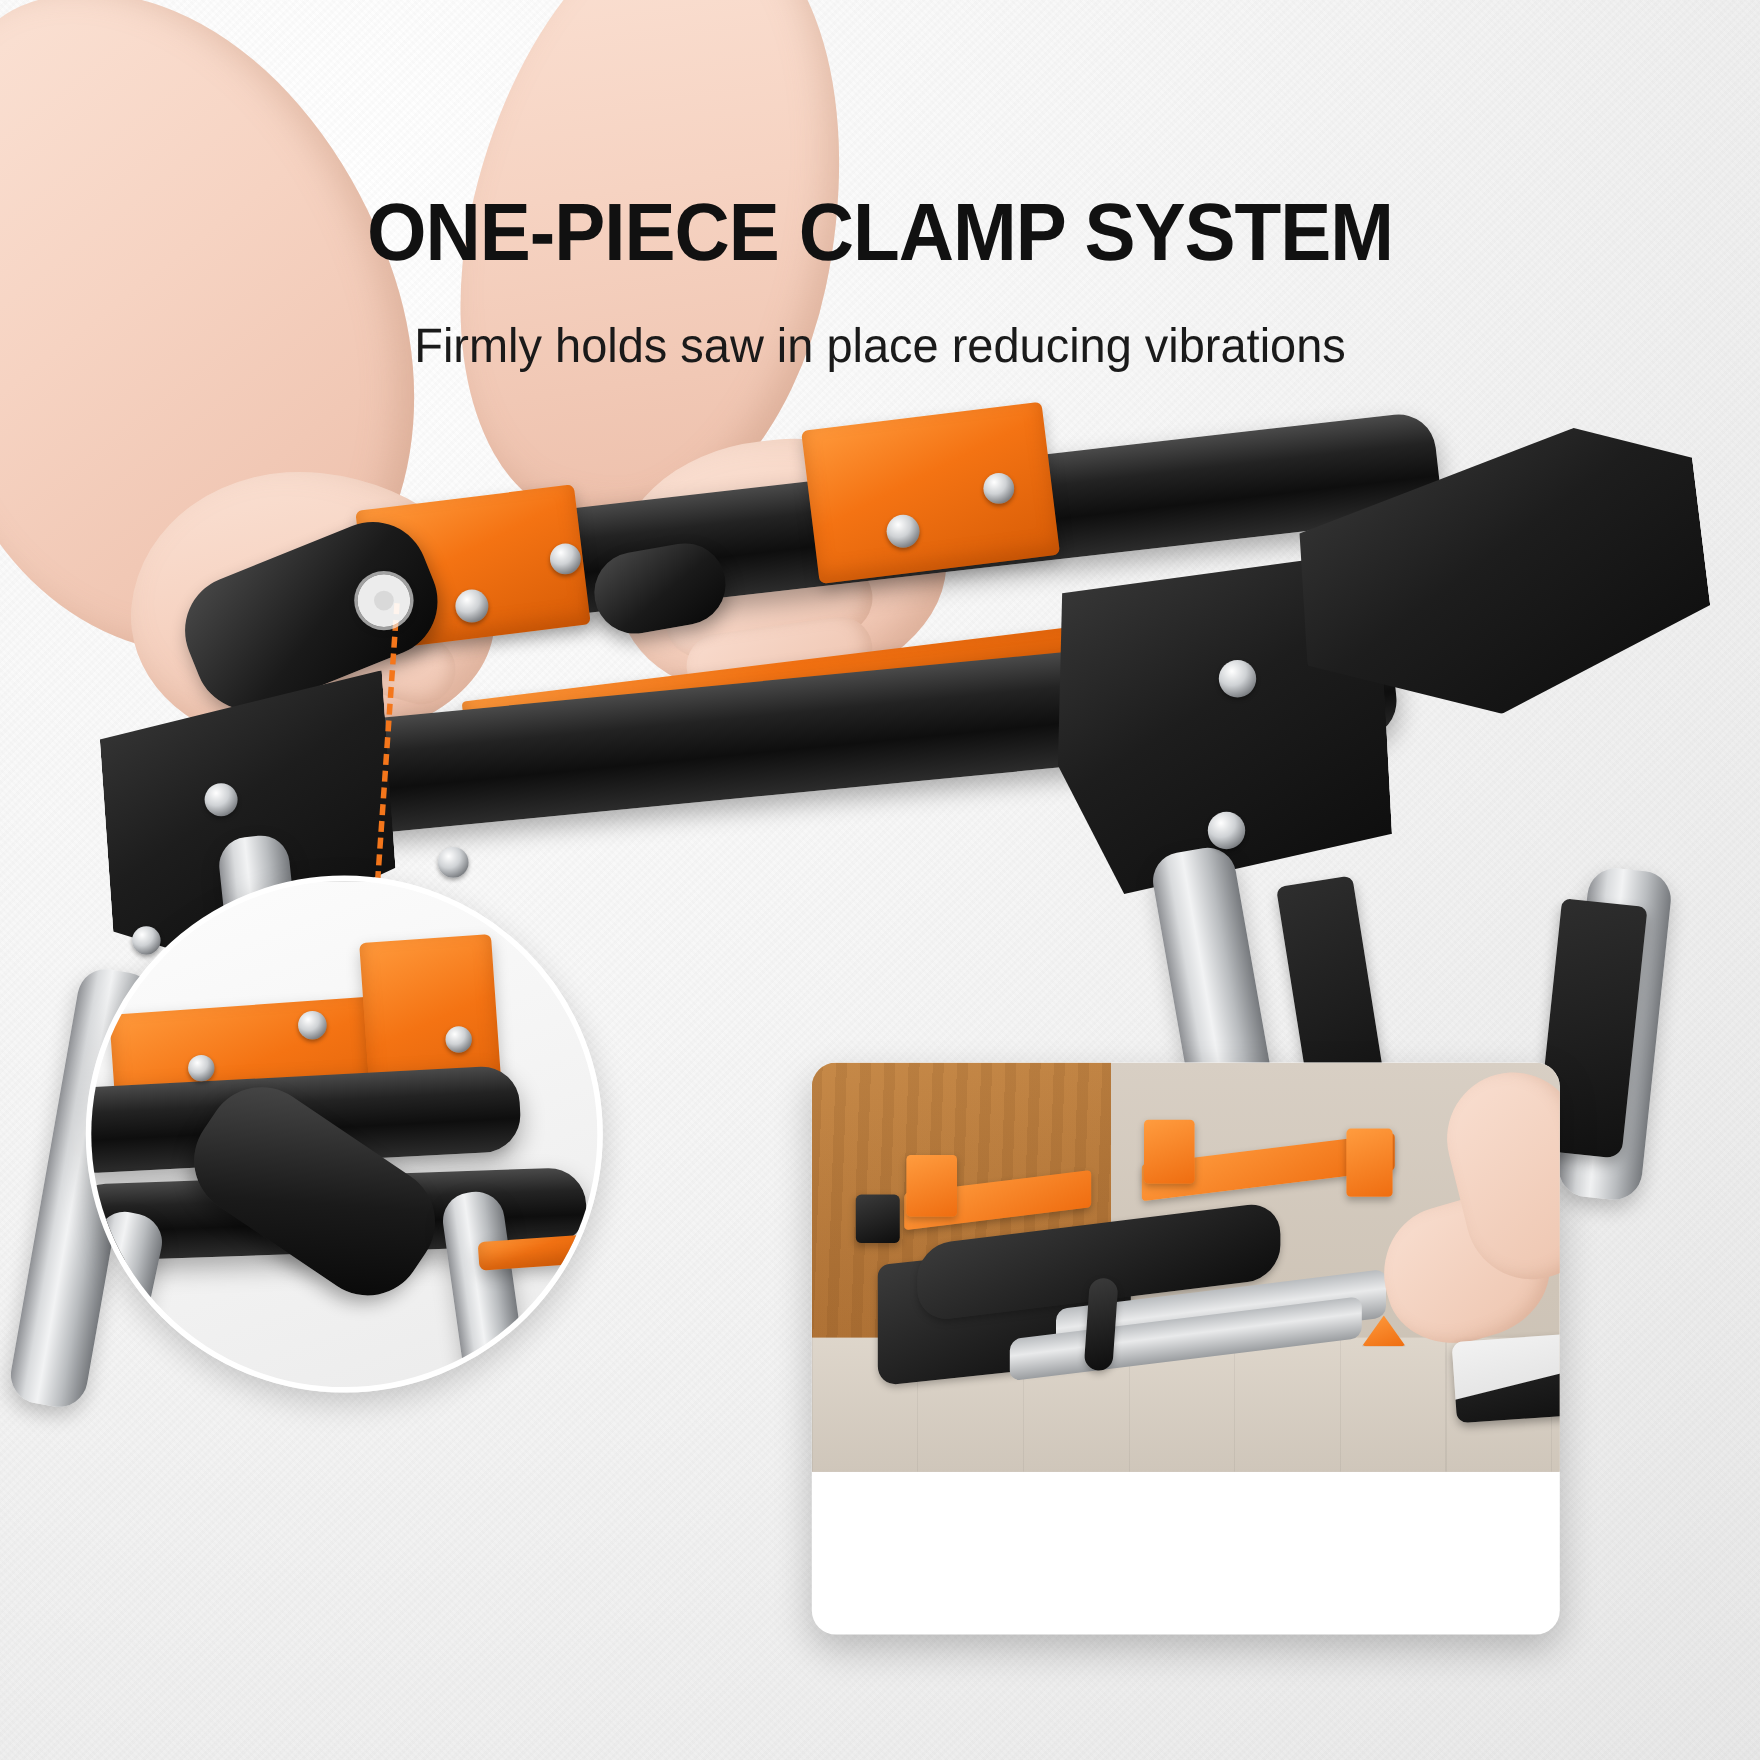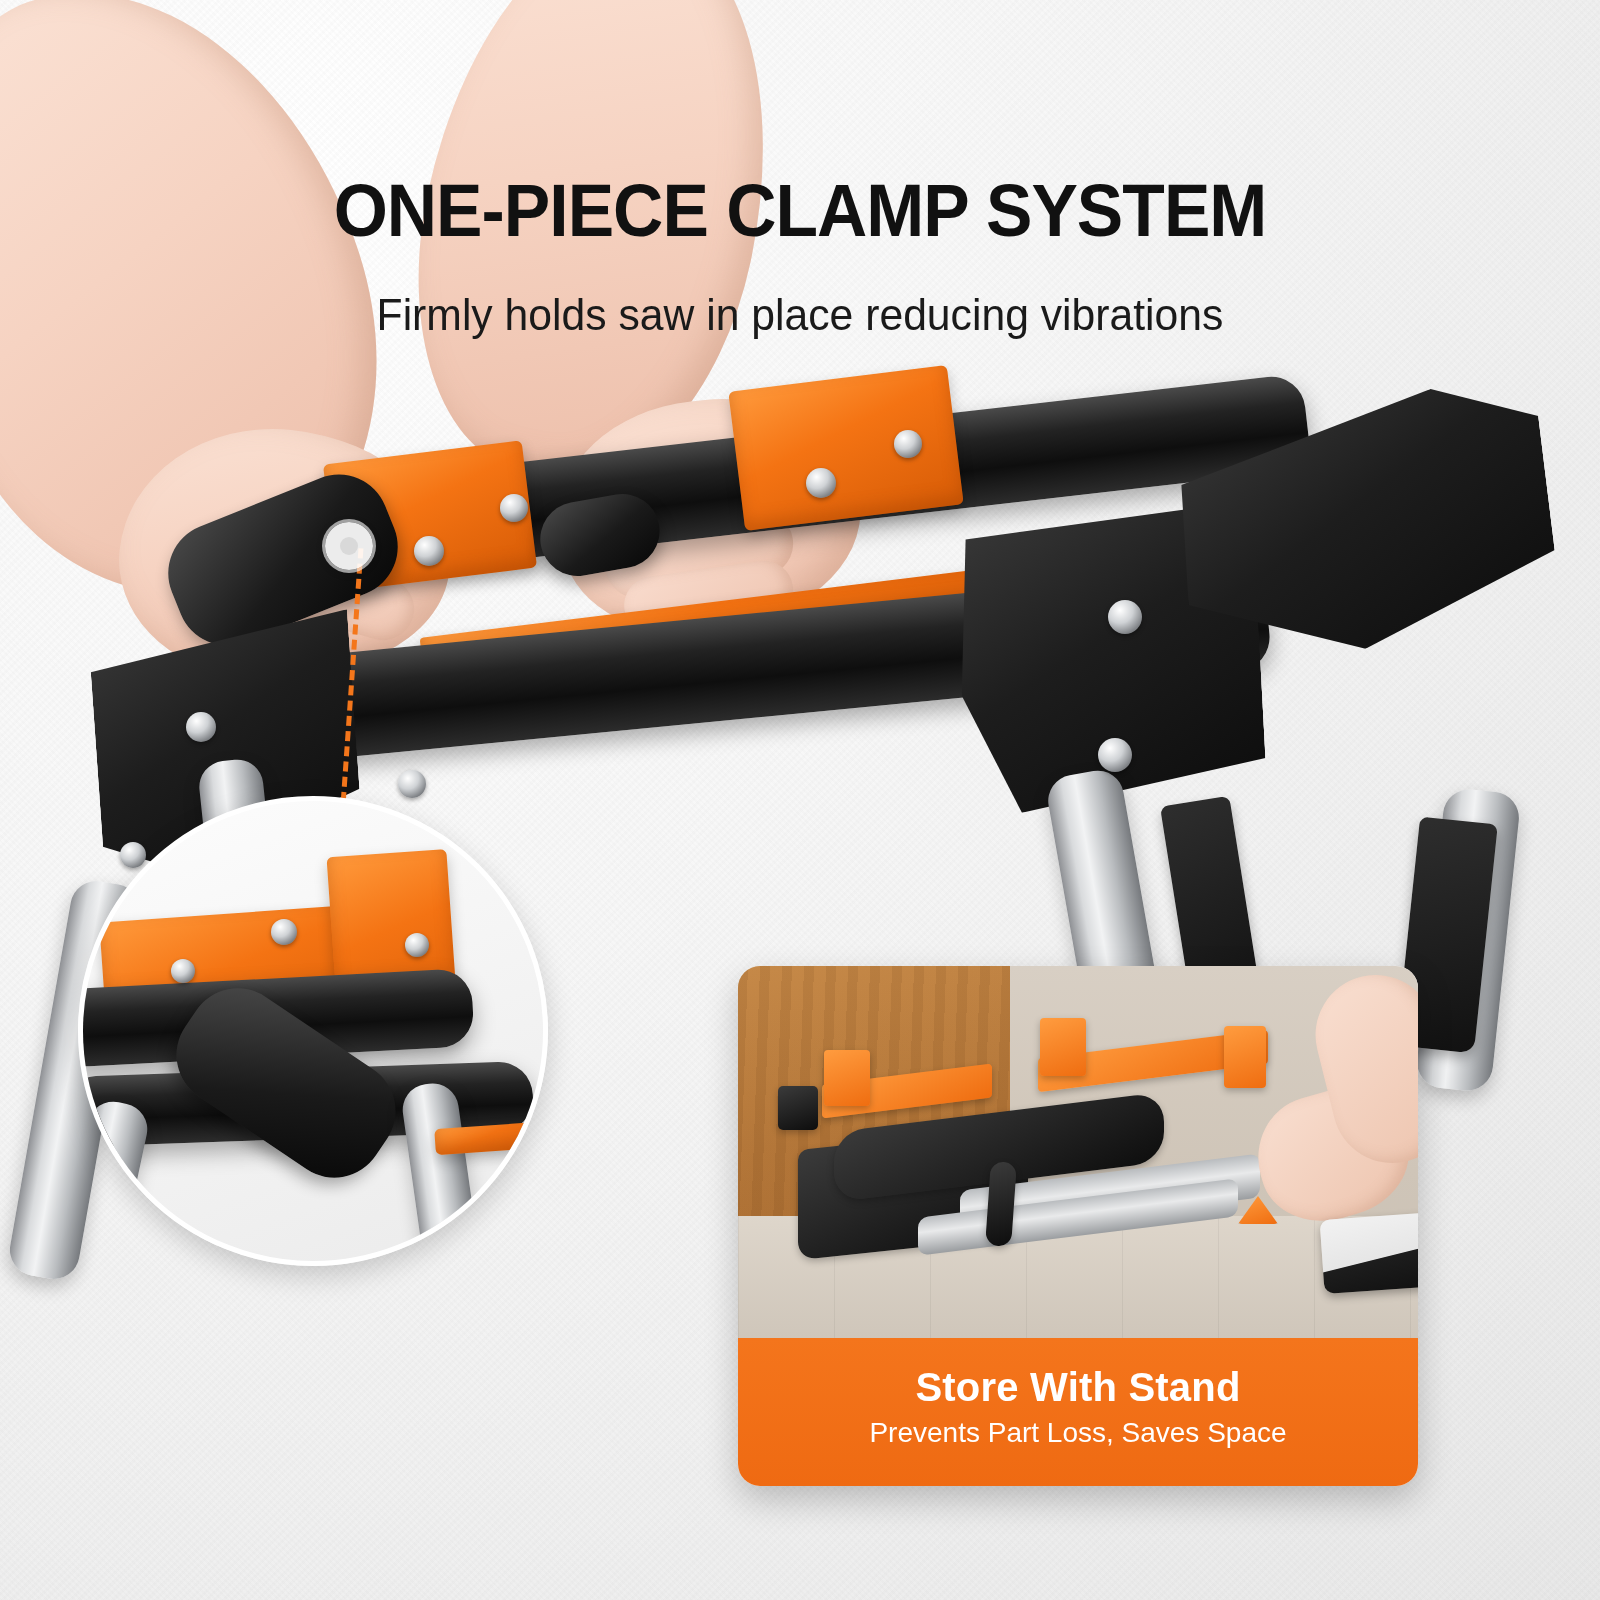--- a/index.html
+++ b/index.html
@@ -335,19 +335,15 @@
       <div class="mini mini-orange" style="left:300px; top:78px; width:230px; height:34px; transform:skewY(-7deg);"></div>
       <div class="mini mini-orange" style="left:302px; top:52px; width:46px; height:58px;"></div>
       <div class="mini mini-orange" style="left:486px; top:60px; width:42px; height:62px;"></div>
       <div class="mini mini-black" style="left:40px; top:120px; width:40px; height:44px;"></div>
 
       <div class="mini mini-skin" style="left:520px; top:126px; width:150px; height:126px; transform:rotate(-16deg);"></div>
       <div class="mini mini-skin" style="left:586px; top:8px; width:120px; height:190px; transform:rotate(-14deg); border-radius:60px;"></div>
       <div class="mini mini-shoe" style="left:584px; top:250px; width:116px; height:74px; transform:rotate(-4deg);"></div>
       <div class="mini mini-orange" style="left:500px; top:230px; width:40px; height:28px; clip-path:polygon(50% 0%,100% 100%,0% 100%);"></div>
     </div>
-    <div id="store-banner">
-      <div id="store-title">Store With Stand</div>
-      <div id="store-sub">Prevents Part Loss, Saves Space</div>
-    </div>
   </div>
 
 </div>
 
 </body></html>

